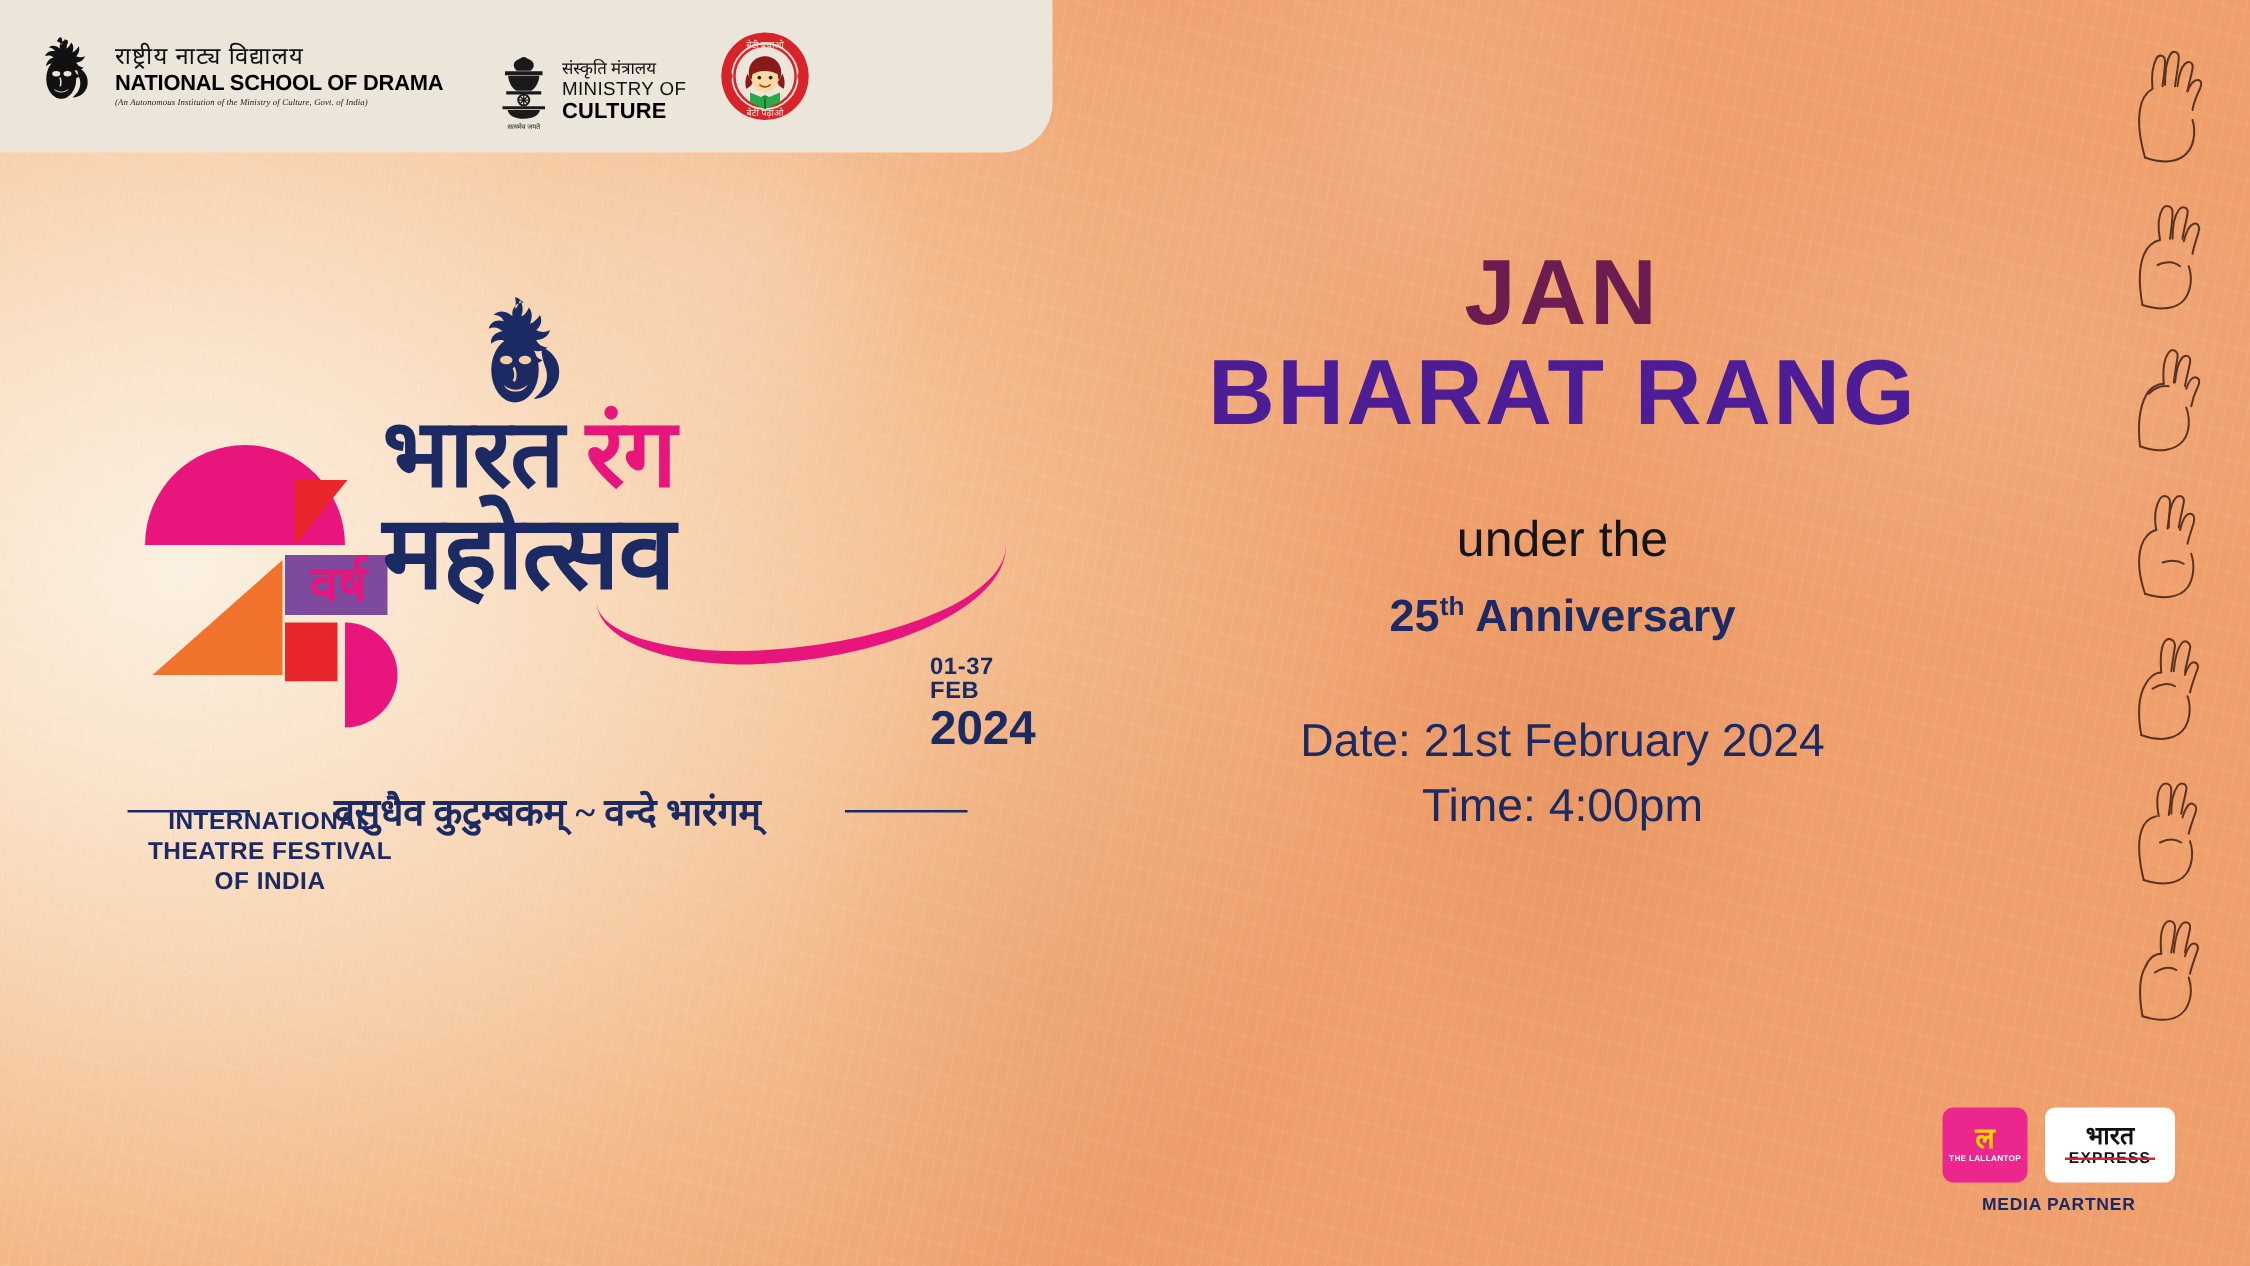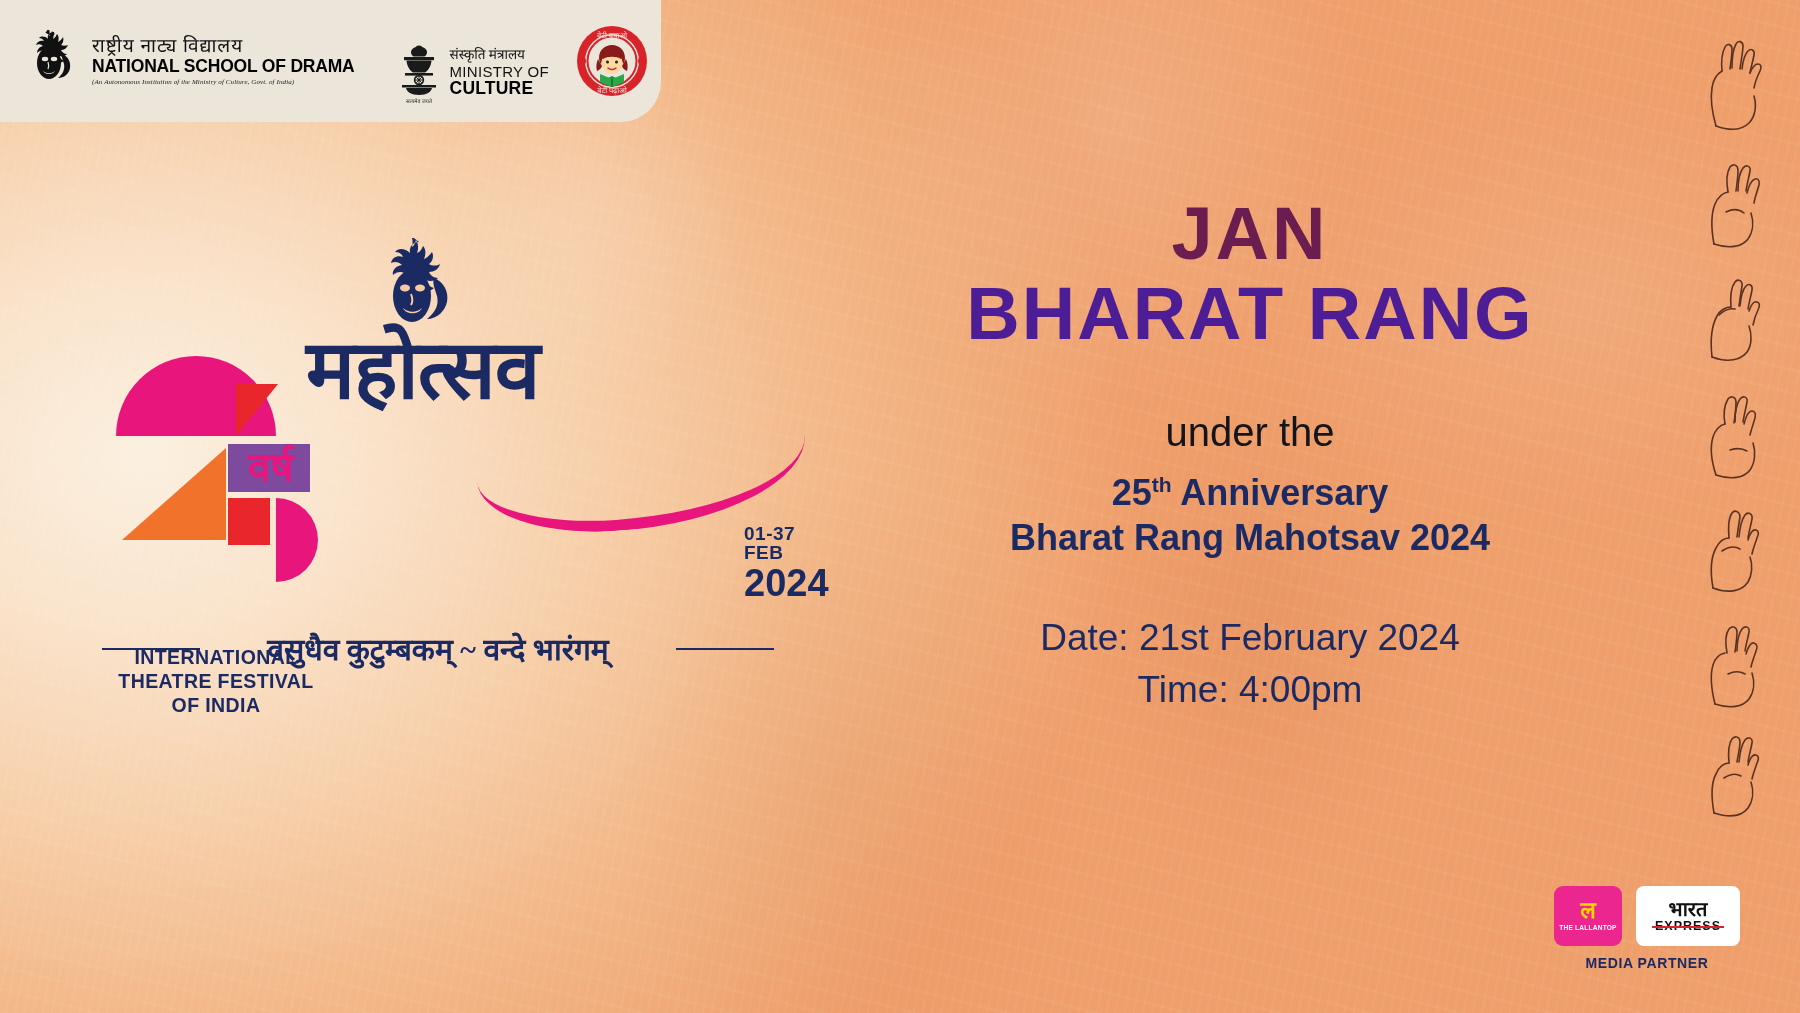--- a/index.html
+++ b/index.html
@@ -33,21 +33,21 @@
     background:
       radial-gradient(ellipse 20% 40% at 62% 12%, rgba(255,255,255,.13), rgba(255,255,255,0) 70%),
       radial-gradient(ellipse 14% 36% at 70% 62%, rgba(180,80,35,.10), rgba(0,0,0,0) 70%),
       radial-gradient(ellipse 26% 30% at 88% 30%, rgba(255,255,255,.10), rgba(255,255,255,0) 70%),
       radial-gradient(ellipse 18% 44% at 47% 78%, rgba(190,95,45,.09), rgba(0,0,0,0) 72%),
       radial-gradient(ellipse 12% 26% at 33% 20%, rgba(255,255,255,.14), rgba(255,255,255,0) 72%);
   }
   
   .header-bar{
     position:absolute;left:0;top:0;
-    width:661px;height:122px;
+    width:842px;height:122px;
     background:#ece6da;
     border-bottom-right-radius:40px;
     display:flex;align-items:center;
     padding-left:26px;box-sizing:border-box;
     gap:0px;
     z-index:40;
   }
   .logo-block{display:flex;align-items:center;}
   
   .nsd{gap:10px;}
@@ -241,20 +241,21 @@
       <div class="q-pink2"></div>
       <div class="varsha">वर्ष</div>
       <div class="itf">
         <div>INTERNATIONAL</div>
         <div>THEATRE FESTIVAL</div>
         <div>OF INDIA</div>
       </div>
     </div>
 
     <div class="brm-hi">
+      <div class="brm-line1"><span>भारत </span><span class="rang">रंग</span></div>
       <div class="brm-line2">महोत्सव</div>
     </div>
     <div class="brm-swoosh"></div>
 
     <div class="brm-dates">
       <div class="brm-d1">01-37 FEB</div>
       <div class="brm-d2">2024</div>
     </div>
 
     <div class="tagline-wrap">
@@ -262,21 +263,20 @@
       <div class="tl-text">वसुधैव कुटुम्बकम् ~ वन्दे भारंगम्</div>
       <div class="tl-line"></div>
     </div>
   </div>
 
   <div class="main-text">
     <div class="jan">JAN</div>
     <div class="brr">BHARAT RANG</div>
     <div class="under">under the</div>
     <div class="anniv"><span>25</span><sup>th</sup> <span>Anniversary</span></div>
-    <div class="brm24">Bharat Rang Mahotsav 2024</div>
     <div class="when">
       <div>Date: 21st February 2024</div>
       <div>Time: 4:00pm</div>
     </div>
   </div>
 
   <div class="mudra-strip">
     <svg class="mudra" style="top:30px;" viewBox="0 0 92 104">
         <g fill="none" stroke="#5a3222" stroke-width="1.6" stroke-linecap="round" stroke-linejoin="round">
           <path d="M30 96c-4-14-6-26-4-38 1-8 5-14 10-17"></path>

